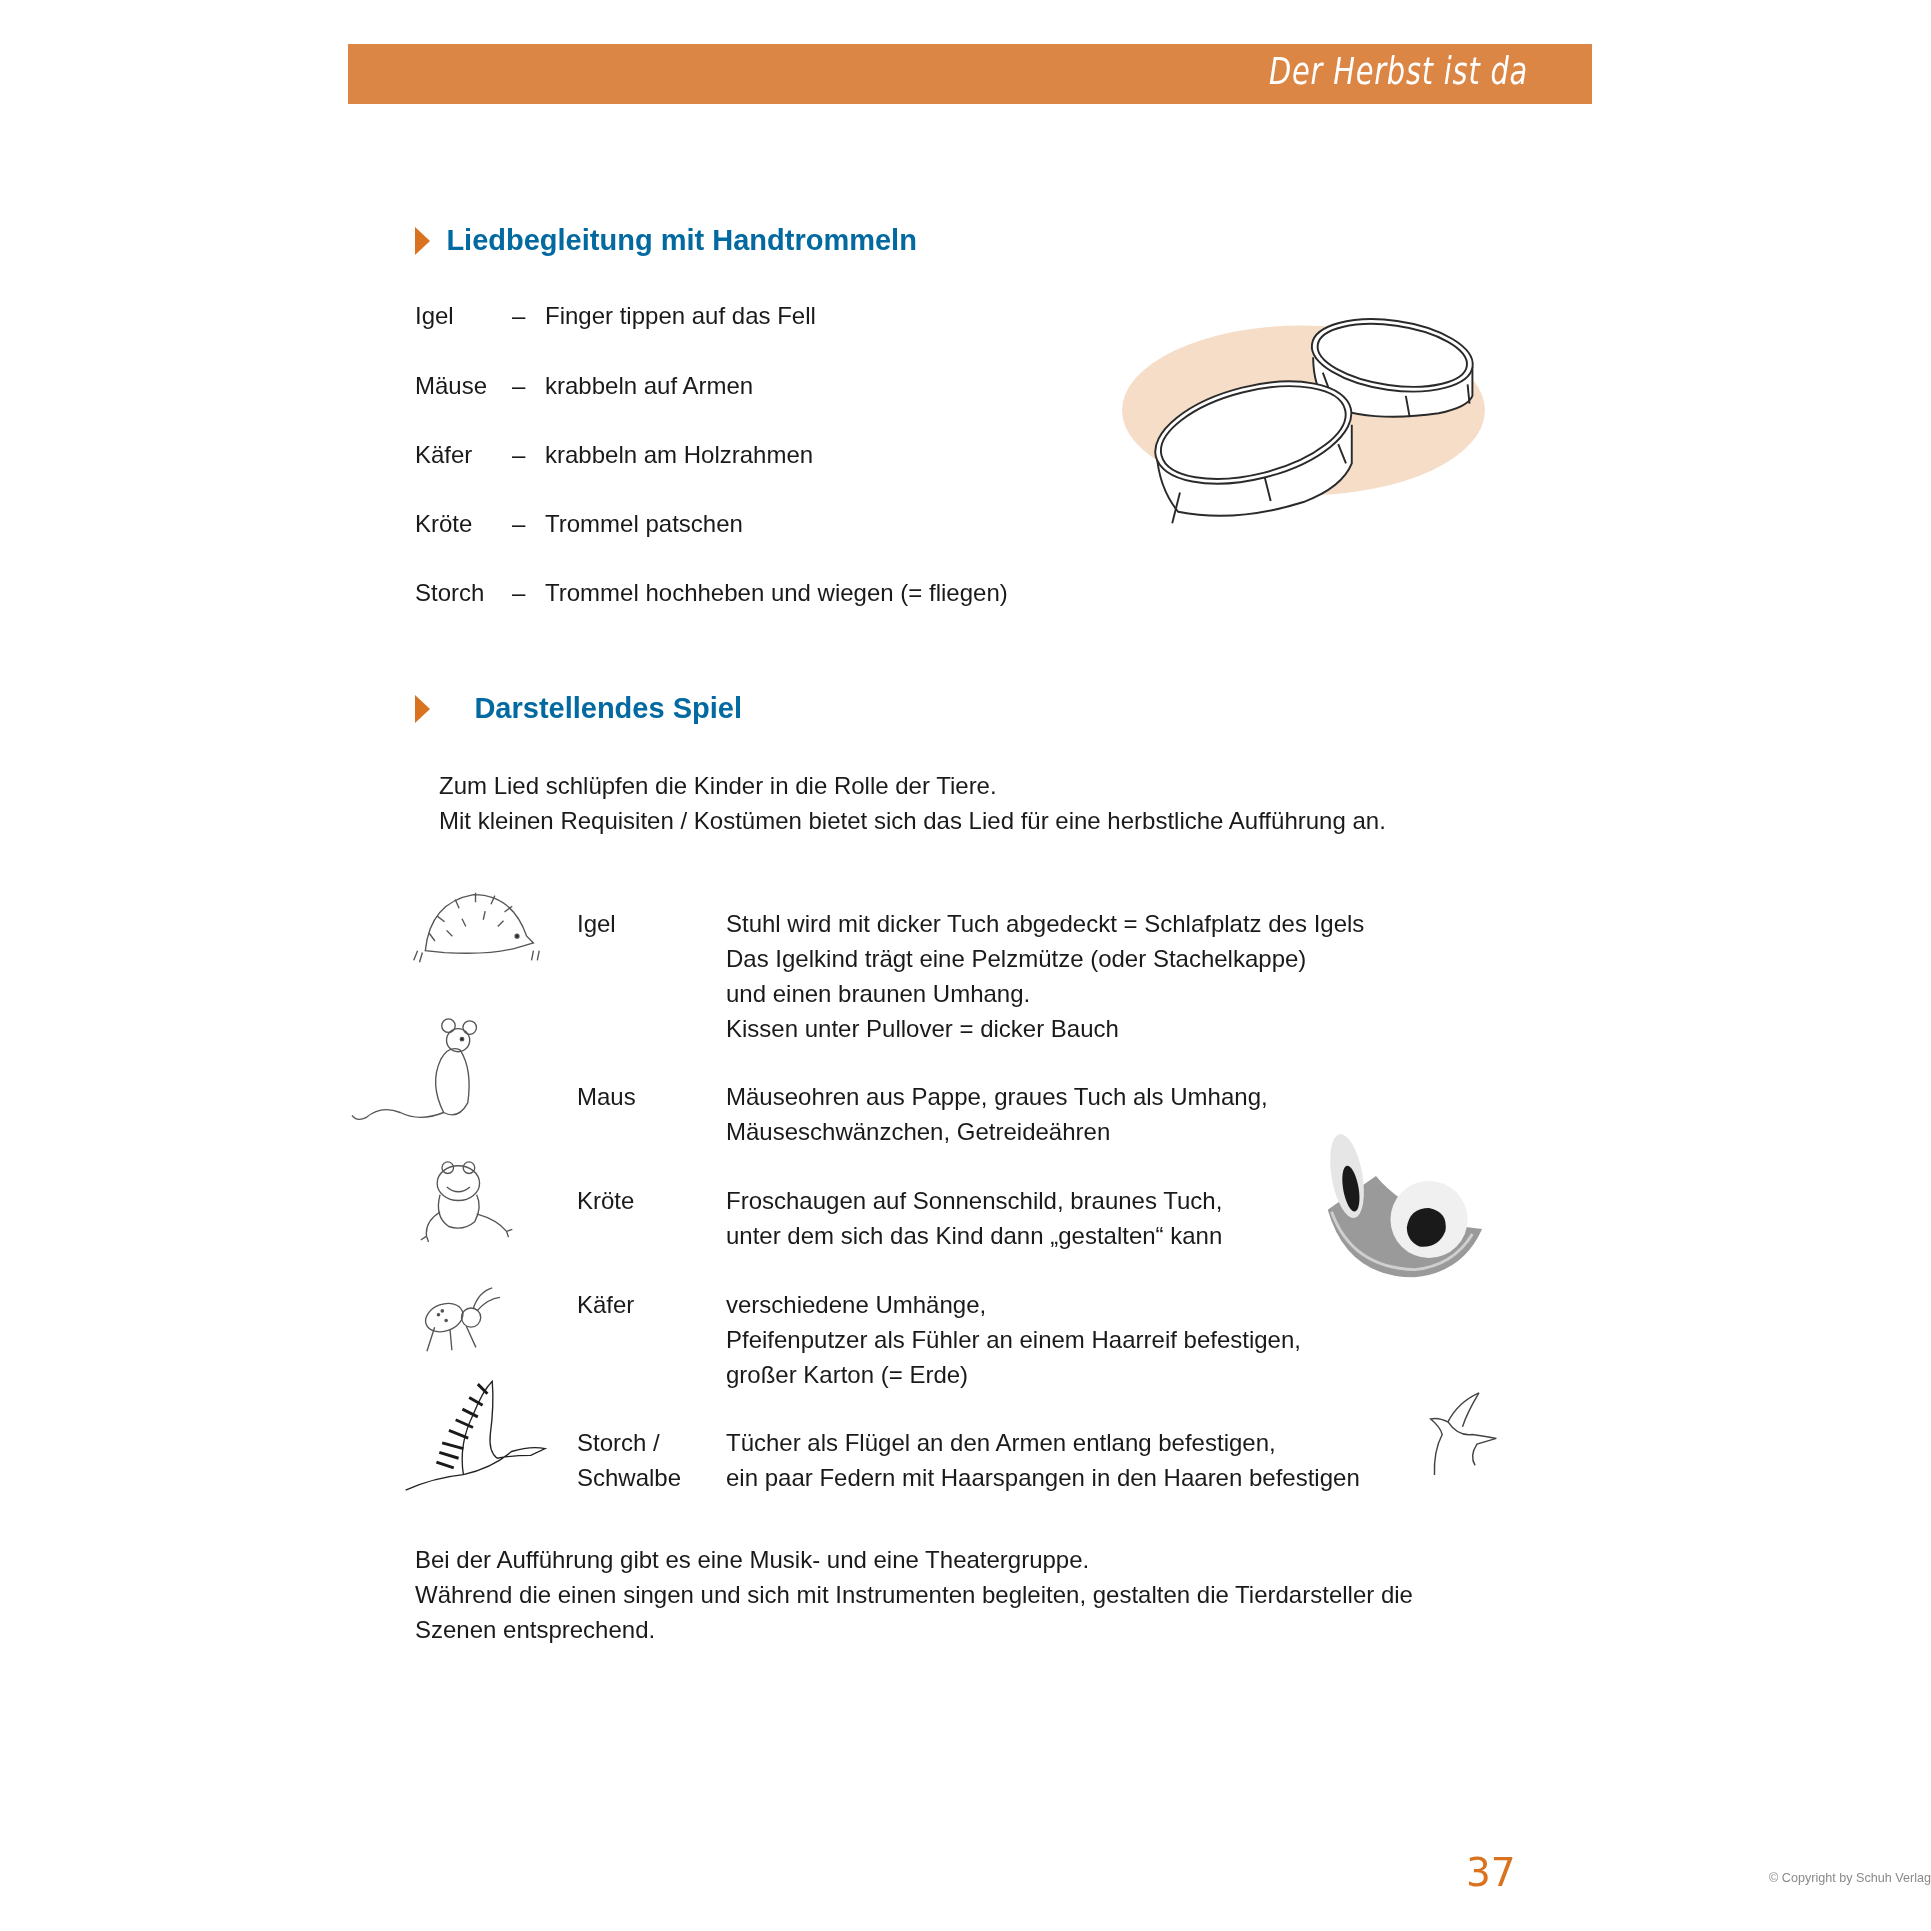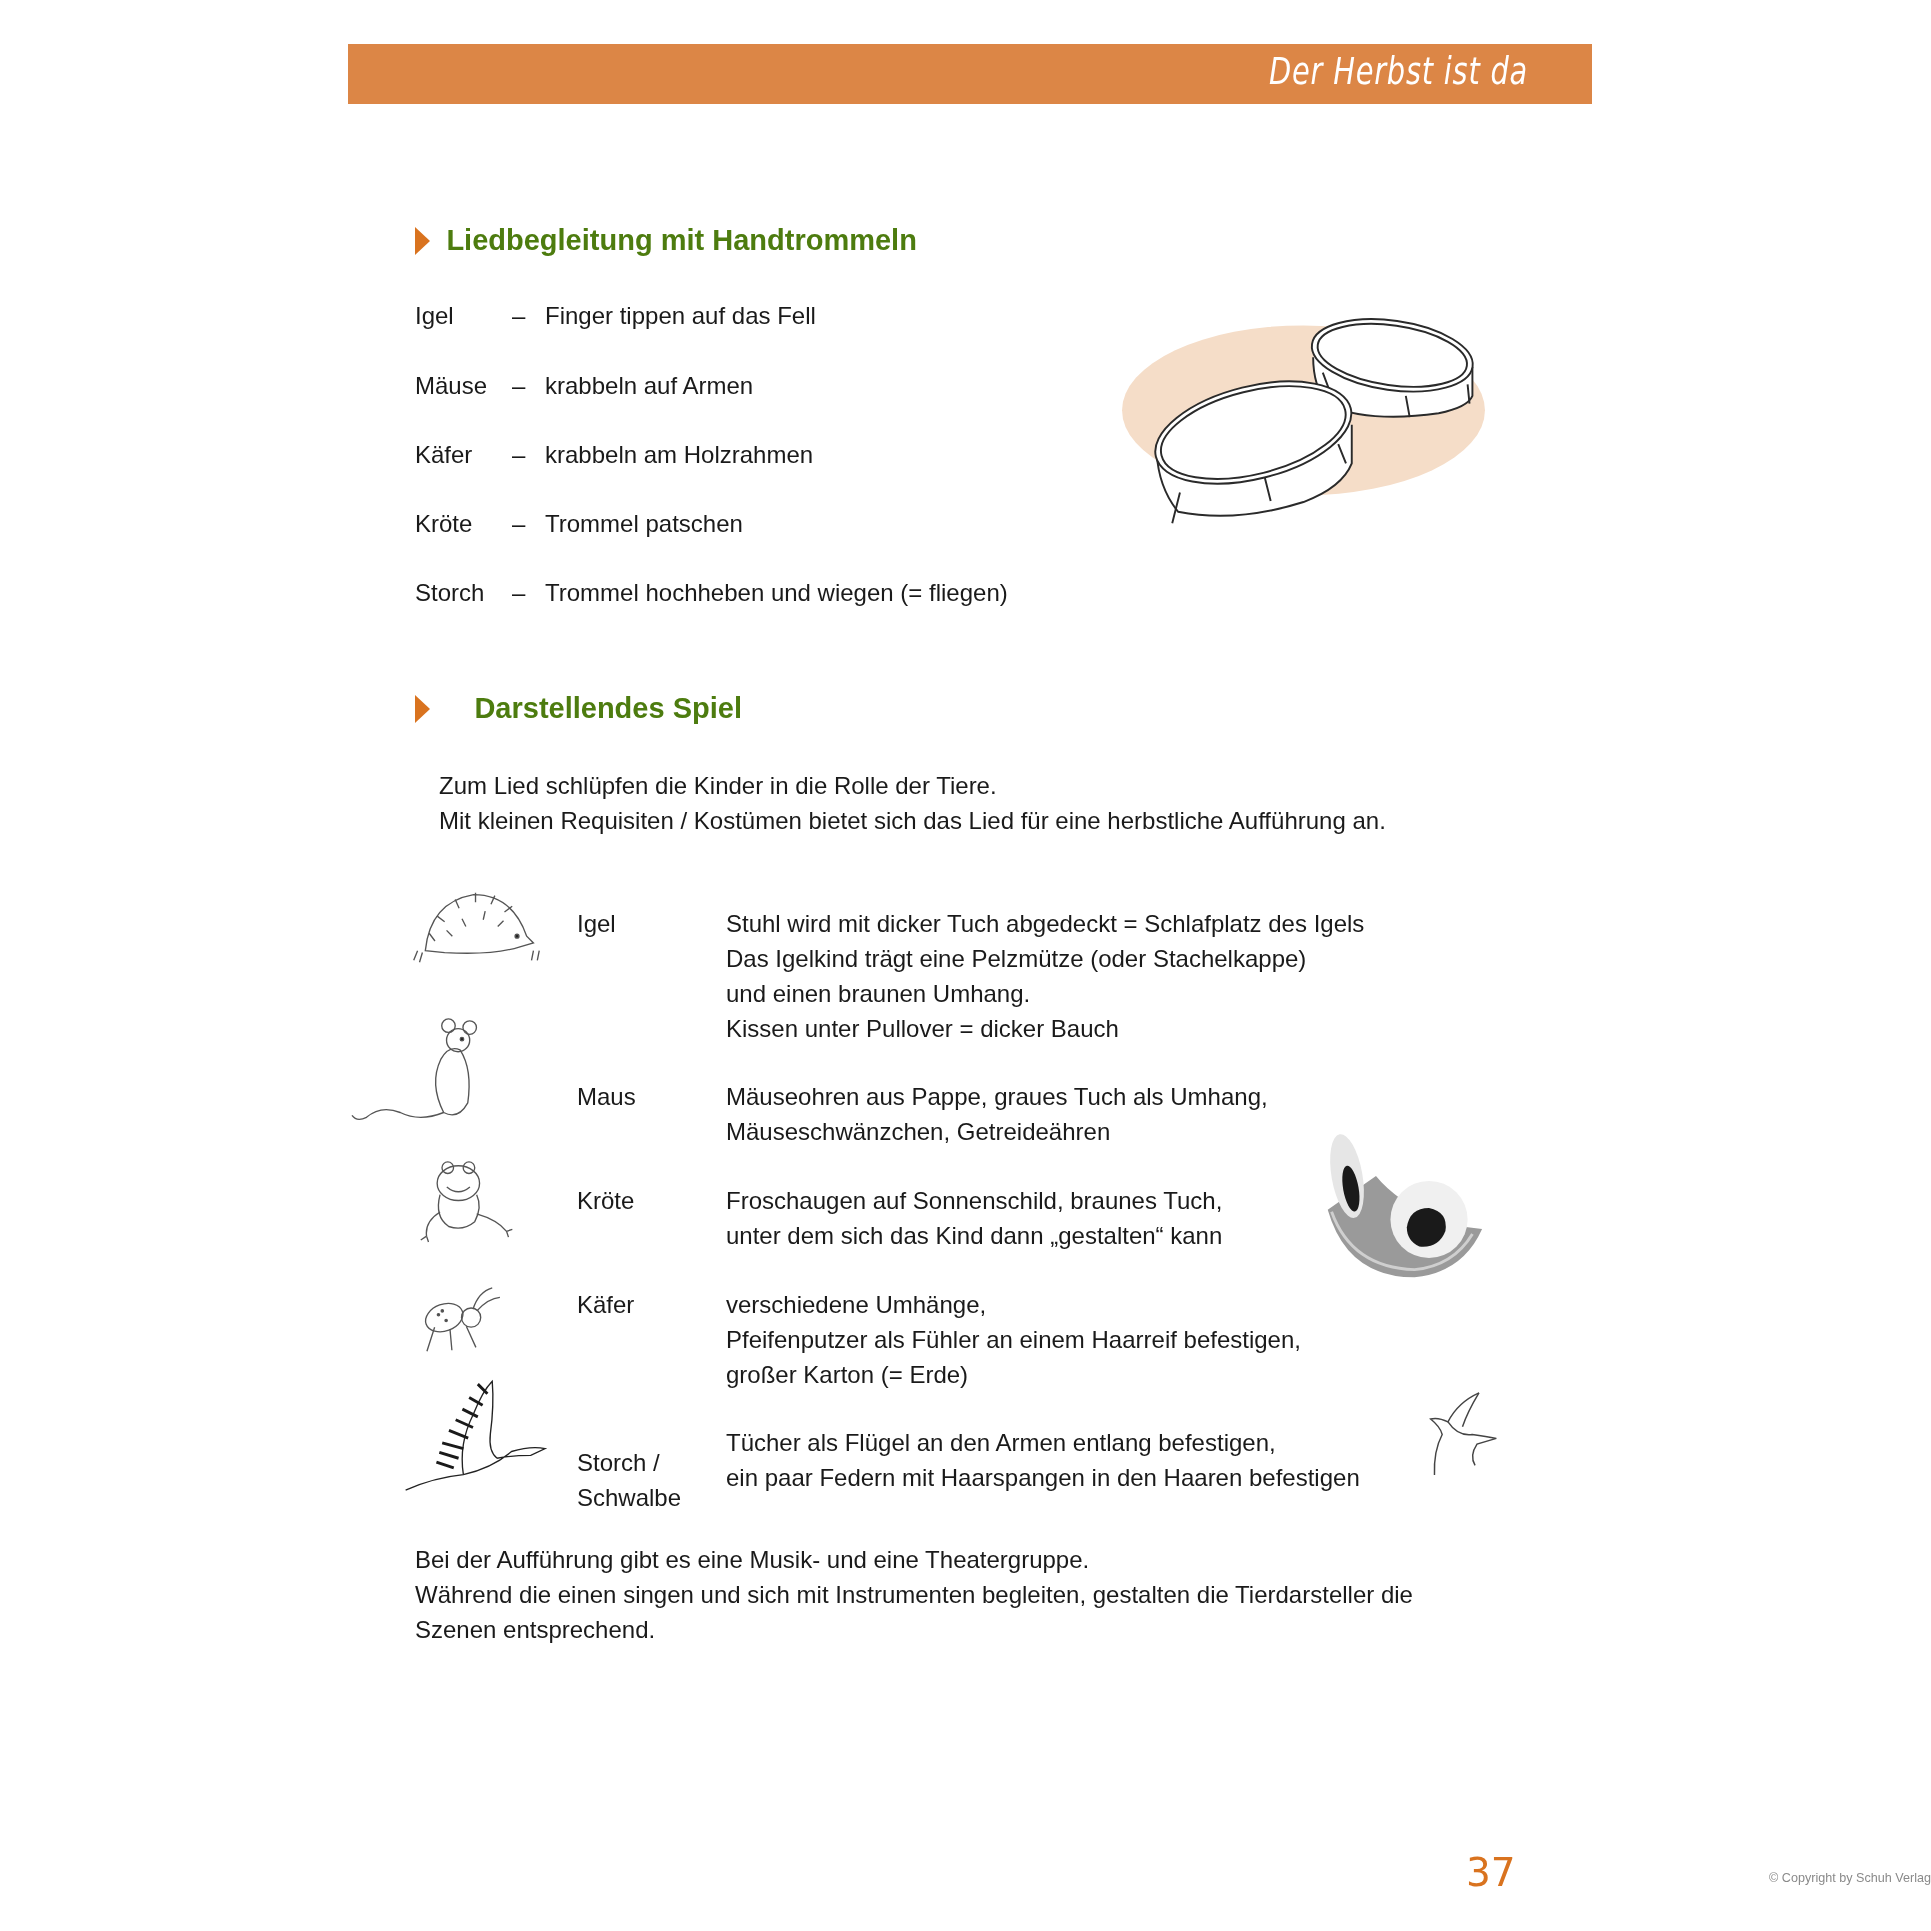--- a/index.html
+++ b/index.html
@@ -4,21 +4,21 @@
 <style>
   html, body { margin:0; padding:0; background:#ffffff; }
   body { width:1931px; height:1931px; position:relative; overflow:hidden;
          font-family:"Liberation Sans", sans-serif; color:#1a1a1a; }
   .abs { position:absolute; }
   .header-bar { left:348px; top:44px; width:1244px; height:60px; background:#dc8646; }
   .header-title { position:absolute; right:64px; top:5.8px; color:#ffffff;
                   font-family:"DejaVu Sans", sans-serif; font-size:37px; font-style:italic;
                   letter-spacing:1px; transform:scaleX(0.78); transform-origin:right center;
                   font-weight:300; }
-  .section-heading { font-size:29px; font-weight:bold; color:#4d7c0f; display:flex; align-items:center; }
+  .section-heading { font-size:29px; font-weight:bold; color:#0369a1; display:flex; align-items:center; }
   .arrow { width:0; height:0; border-top:14.5px solid transparent; border-bottom:14.5px solid transparent;
            border-left:15.4px solid #d9731f; margin-right:16.4px; }
   .body-text { font-size:24px; line-height:35px; white-space:nowrap; }
   .list1-row { position:absolute; left:415px; font-size:24px; height:35px; line-height:35px; white-space:nowrap; }
   .list1-row .animal { position:absolute; left:0; }
   .list1-row .dash { position:absolute; left:97px; }
   .list1-row .action { position:absolute; left:130px; }
   .tbl-label { position:absolute; left:577px; font-size:24px; line-height:35px; white-space:nowrap; }
   .tbl-desc { position:absolute; left:726px; font-size:24px; line-height:35px; white-space:nowrap; }
   .copyright { left:0; width:1931px; top:1871px; text-align:right; font-size:12.6px; color:#8a8a8a; }
@@ -174,21 +174,21 @@
 
 <svg style="left:396px; top:1376px;" width="154" height="126" viewBox="0 0 160 130">
   <g stroke="#222" stroke-width="1.4" fill="none">
     <path d="M10 118 Q 40 105 70 102 Q 100 95 120 78 Q 140 72 155 75 L 140 82 Q 120 82 105 85"></path>
     <path d="M70 102 Q 65 70 80 40 Q 90 15 100 5 Q 102 30 98 60 Q 96 78 105 85"></path>
   </g>
   <g stroke="#1a1a1a" stroke-width="3">
     <path d="M60 95 l-18 -6 M65 85 l-20 -6 M70 75 l-22 -6 M75 64 l-20 -8 M80 53 l-18 -8 M85 42 l-16 -8 M90 30 l-14 -8 M95 18 l-10 -10"></path>
   </g>
 </svg>
-<div class="tbl-label" style="top:1425px;margin-top:20px;">
+<div class="tbl-label" style="top:1425px;">
   <div>Storch /</div>
   <div>Schwalbe</div>
 </div>
 <div class="tbl-desc" style="top:1425px;">
   <div>Tücher als Flügel an den Armen entlang befestigen,</div>
   <div>ein paar Federn mit Haarspangen in den Haaren befestigen</div>
 </div>
 
 <svg style="left:1419px; top:1388px;" width="87" height="92" viewBox="0 0 90 95">
   <g stroke="#444" stroke-width="1.5" fill="none">

